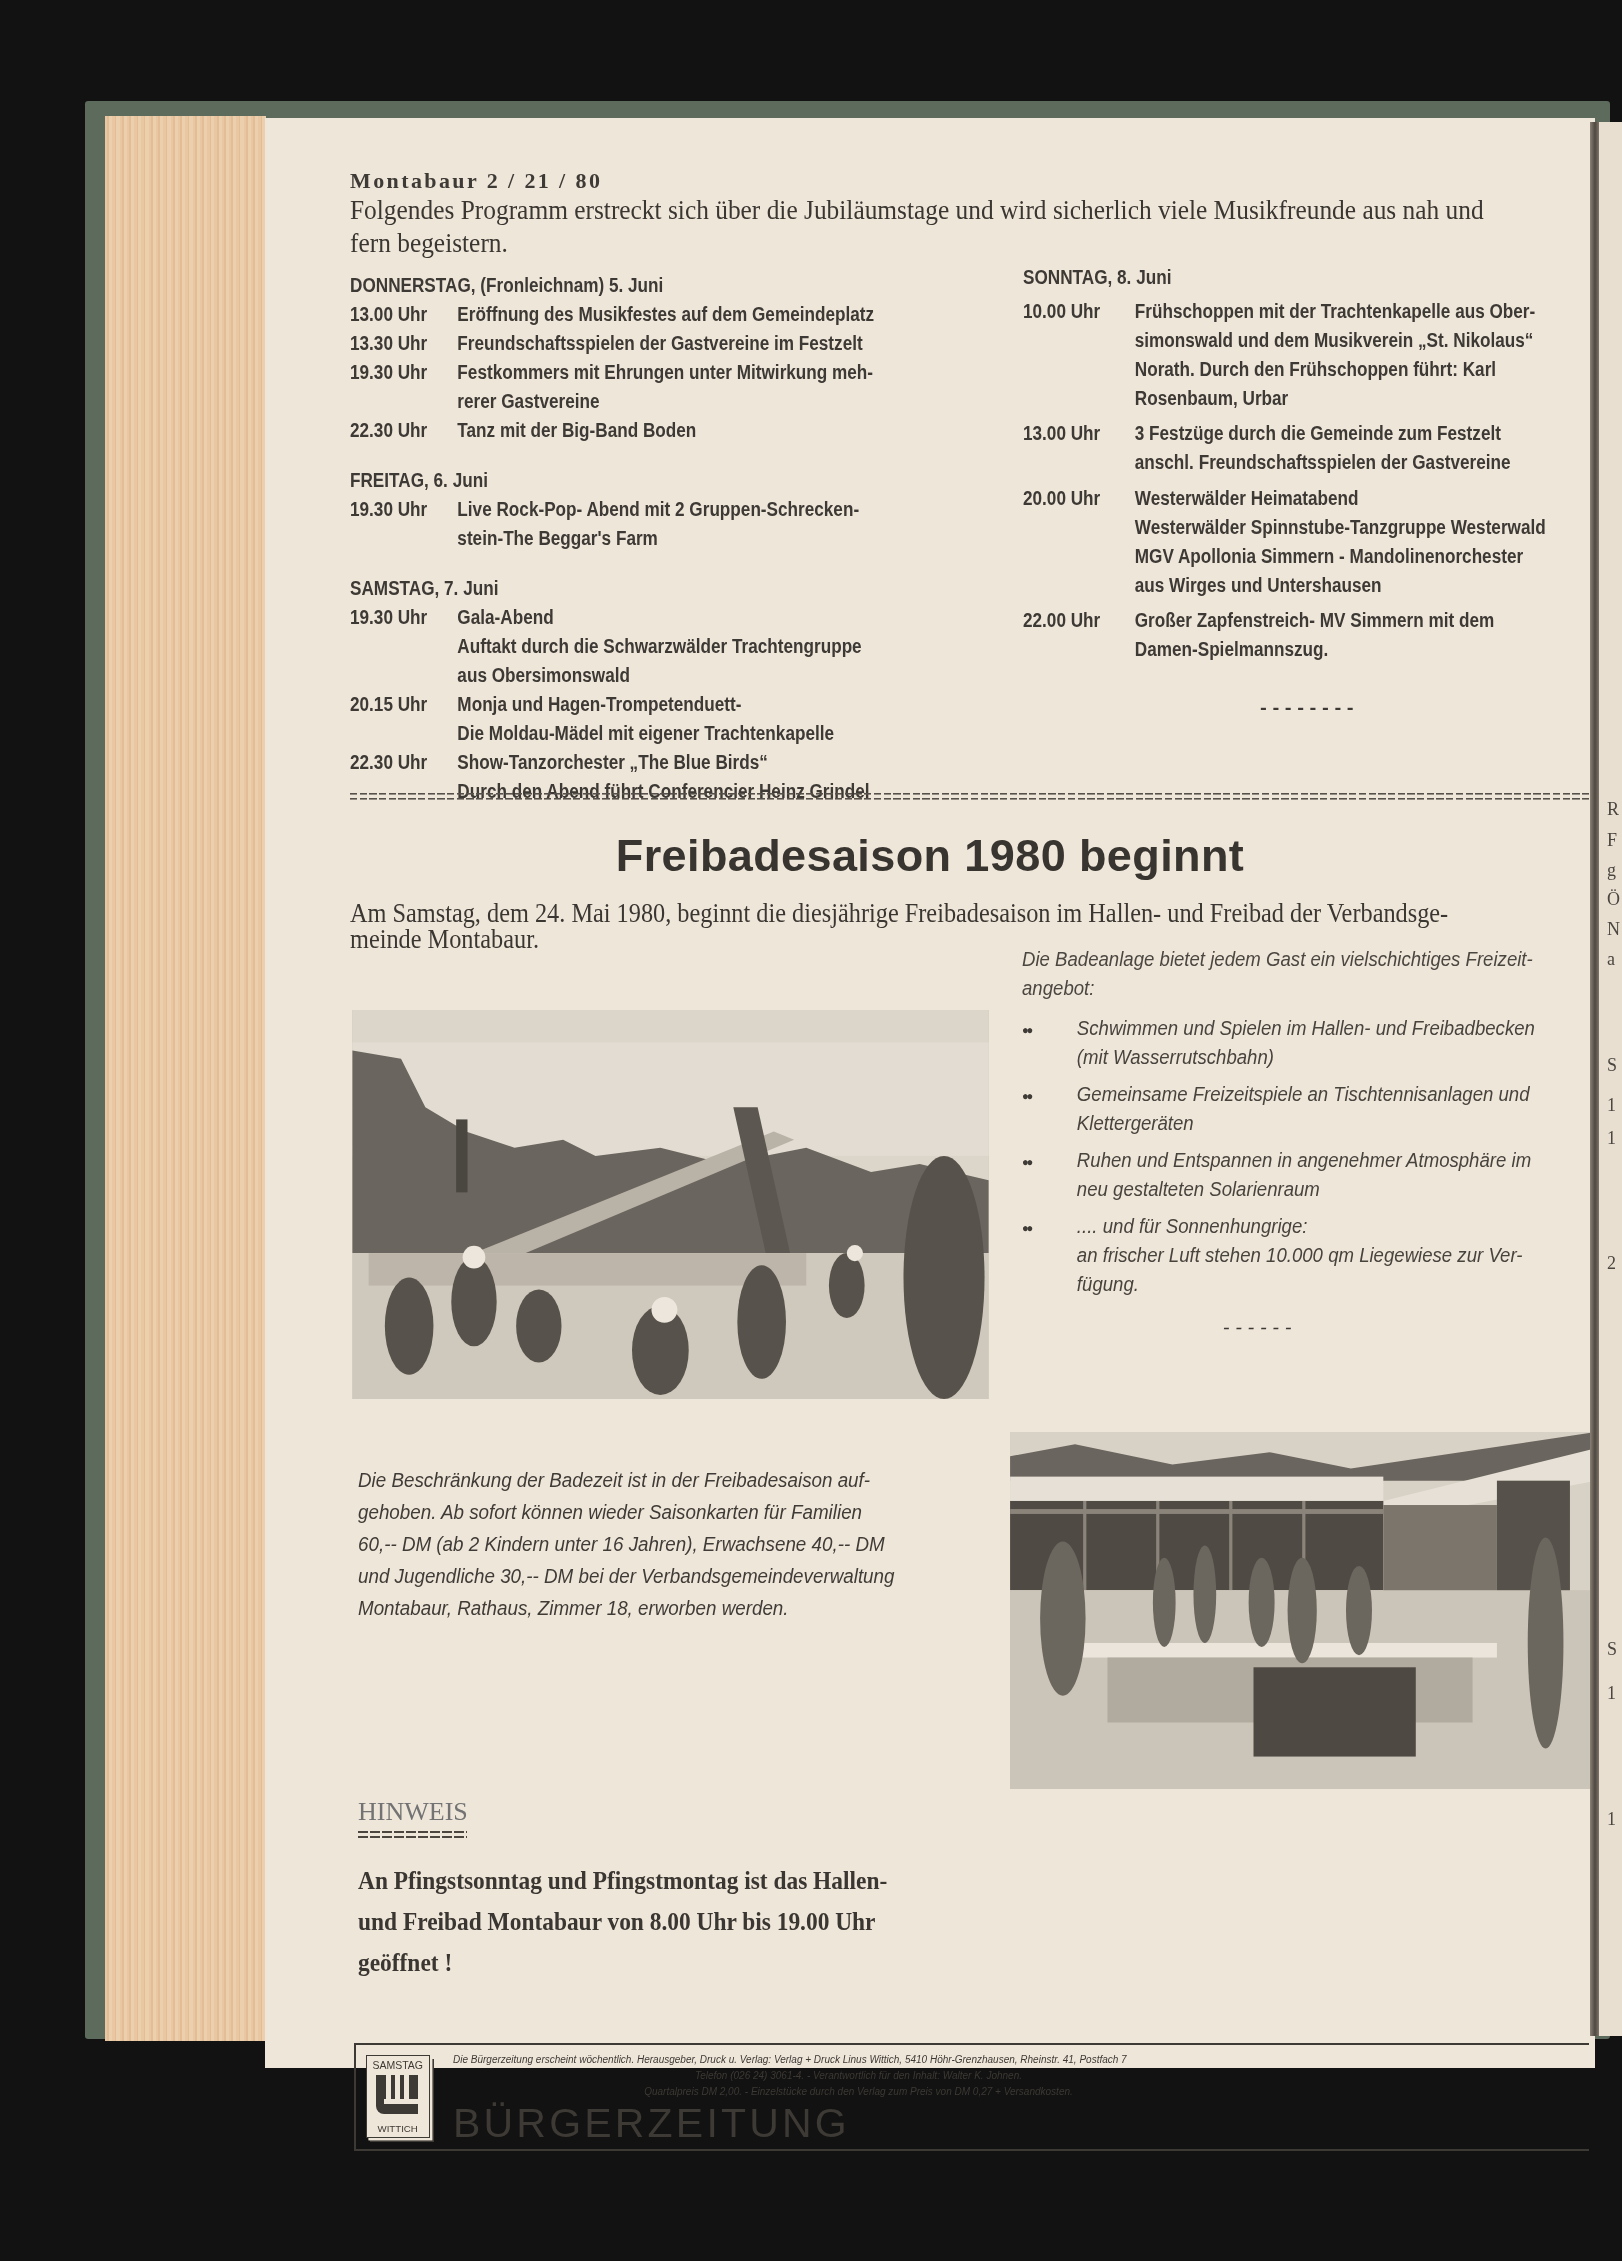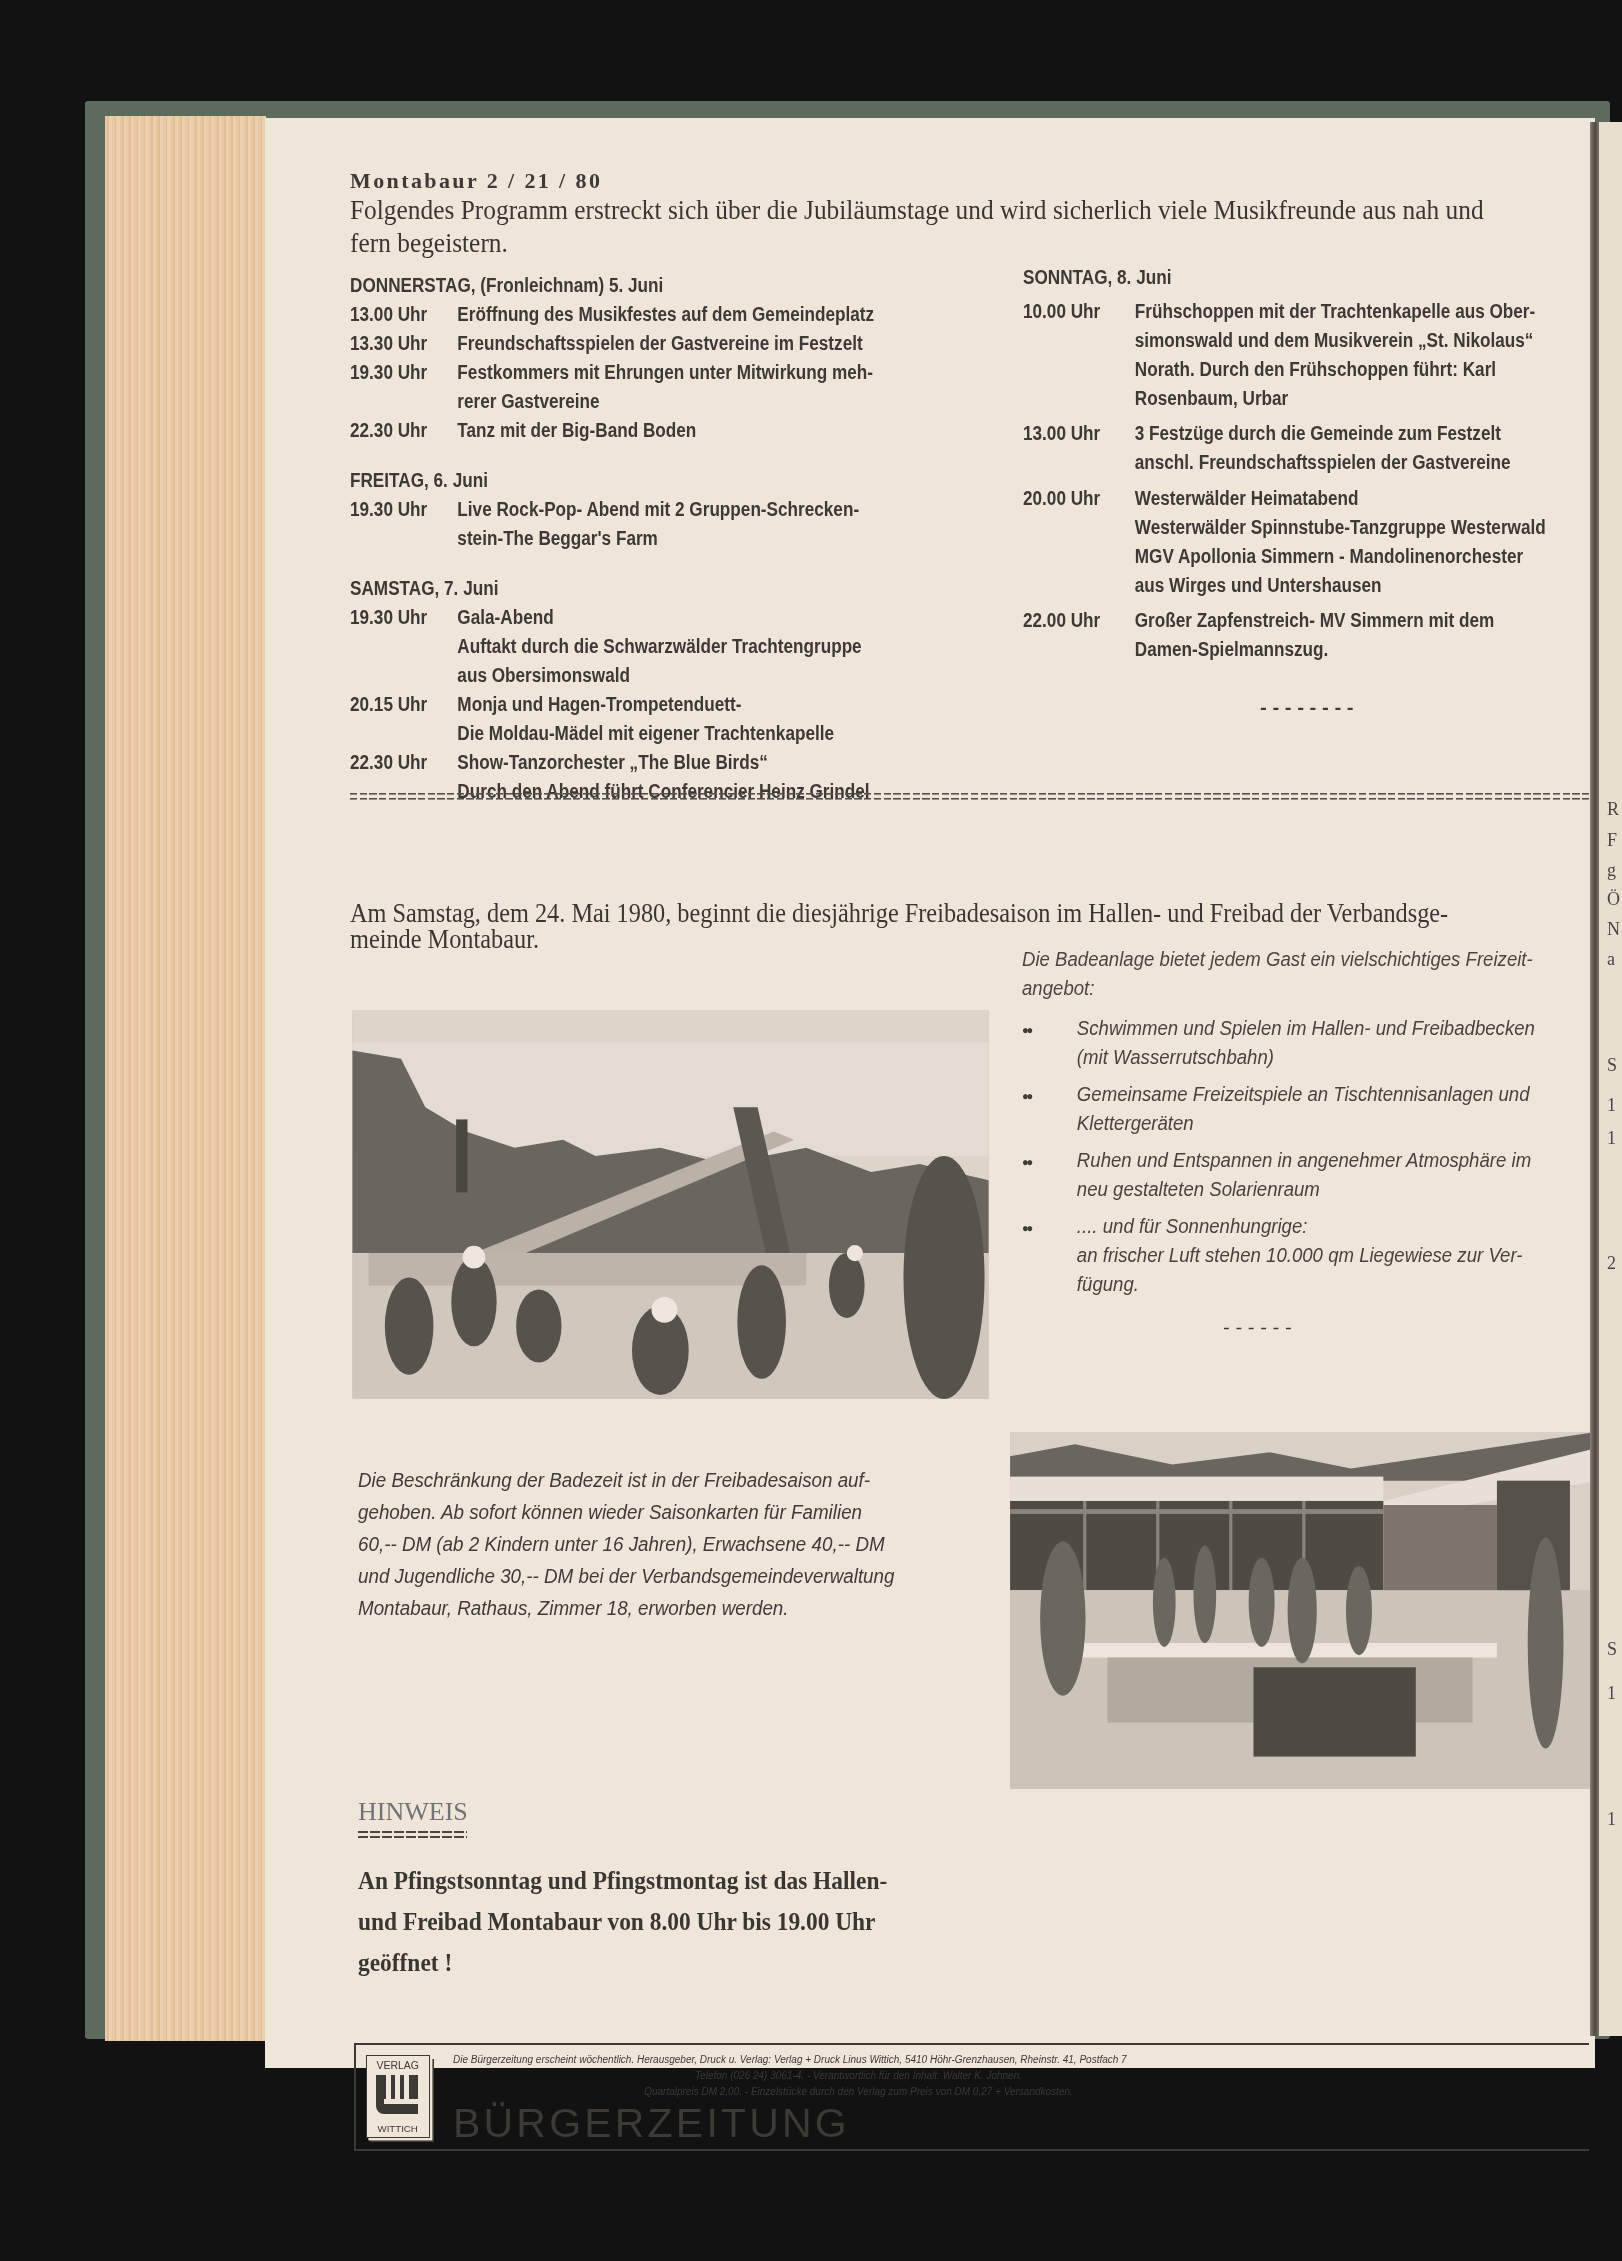--- a/index.html
+++ b/index.html
@@ -217,20 +217,21 @@
       </div>
     <div class="ev">
         <span class="t"></span>
         <span>Damen-Spielmannszug.</span>
       </div>
     <div class="dashes" style="margin:31px 0 0 235px;">--------</div>
   </div>
 
   <div class="abs eqline"></div>
 
+  <div class="abs headline cond">Freibadesaison 1980 beginnt</div>
 
   <div class="abs lead serif">
     <div>Am Samstag, dem 24. Mai 1980, beginnt die diesjährige Freibadesaison im Hallen- und Freibad der Verbandsge-</div>
     <div>meinde Montabaur.</div>
   </div>
 
   <div class="abs offer-intro cond">
     <div>Die Badeanlage bietet jedem Gast ein vielschichtiges Freizeit-</div>
     <div>angebot:</div>
   </div>
@@ -338,21 +339,21 @@
   <div class="abs hinweis-h serif">HINWEIS</div>
   <div class="abs hinweis-eq"></div>
   <div class="abs hinweis-body serif">
     <div>An Pfingstsonntag und Pfingstmontag ist das Hallen-</div>
     <div>und Freibad Montabaur von 8.00 Uhr bis 19.00 Uhr</div>
     <div>geöffnet !</div>
   </div>
 
   <div class="abs masthead">
     <div class="logo">
-      <div class="l1">VERLAG</div>
+      <div class="l1">SAMSTAG</div>
       <div class="mark">
         <i style="left:9.7px;top:0;width:4.9px;height:24px"></i>
         <i style="left:18.7px;top:0;width:4.9px;height:24px"></i>
         <i style="left:27.6px;top:0;width:4.9px;height:24px"></i>
         <i style="left:8px;top:24px;width:34px;height:4.9px"></i>
       </div>
       <div class="l2">WITTICH</div>
     </div>
     <div class="imprint">
       <div>Die Bürgerzeitung erscheint wöchentlich. Herausgeber, Druck u. Verlag: Verlag + Druck Linus Wittich, 5410 Höhr-Grenzhausen, Rheinstr. 41, Postfach 7</div>

